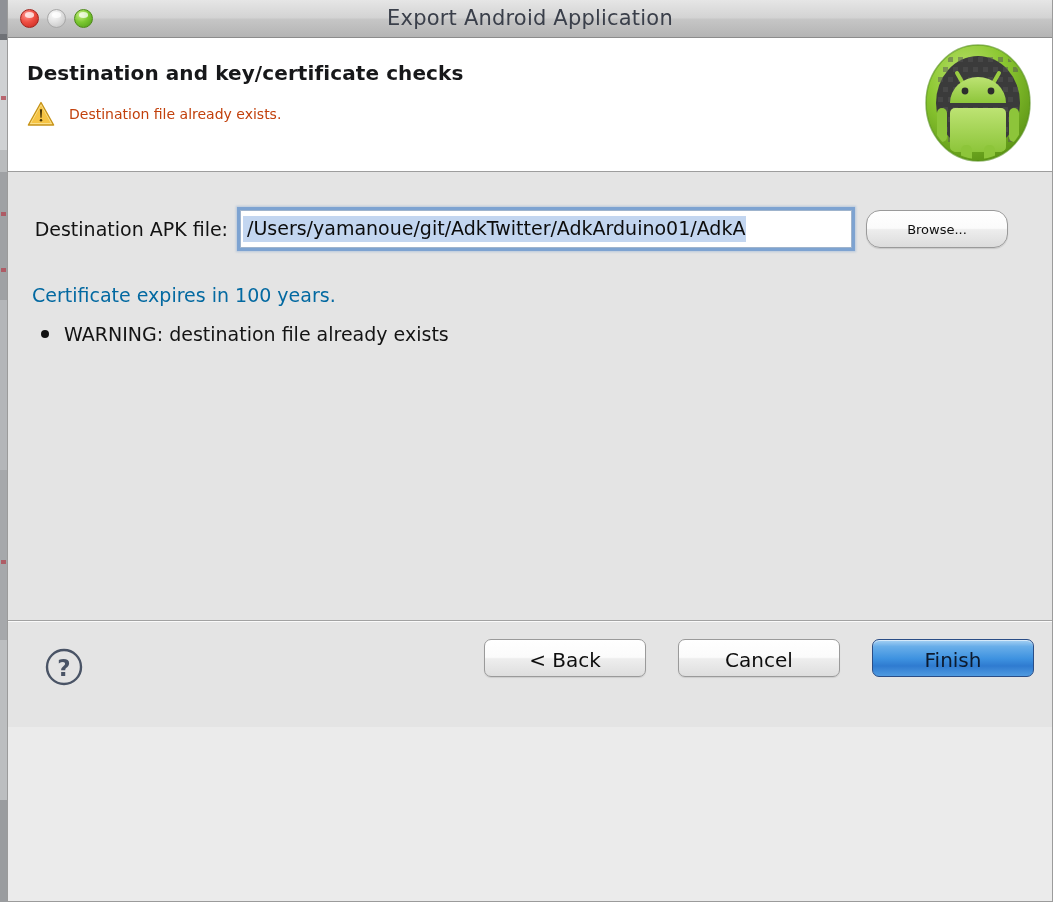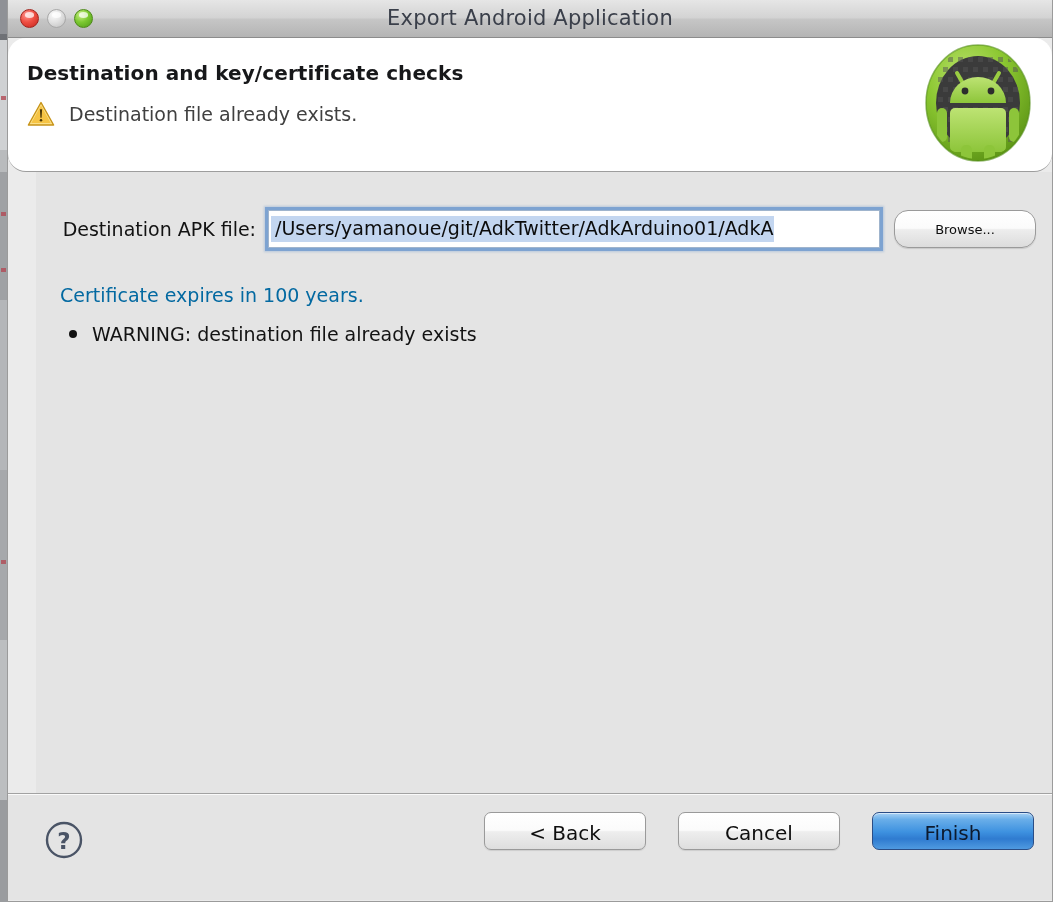--- a/index.html
+++ b/index.html
@@ -112,58 +112,56 @@
     letter-spacing: .2px;
   }
 
   
   .header {
     position: relative;
     height: 134px;
     background: #ffffff;
     border-bottom: 1px solid #9d9d9d;
     box-sizing: border-box;
-    border-radius: 18px;
   }
   .header-title {
     position: absolute;
     left: 19px;
     top: 23px;
     font-size: 20px;
     font-weight: bold;
     color: #17181a;
     letter-spacing: .1px;
   }
   .header-msg-row {
     position: absolute;
     left: 19px;
     top: 63px;
     display: flex;
     align-items: center;
     gap: 14px;
   }
   .warn-icon { width: 28px; height: 26px; display: block; }
   .header-msg {
-    font-size: 19px;
-    color: #404040;
+    font-size: 14px;
+    color: #c2410c;
   }
   .header-robot {
     position: absolute;
     right: 16px;
     top: 3px;
     width: 116px;
     height: 124px;
   }
 
   
   .body {
     position: relative;
-    height: 621px;
+    height: 448px;
     background: #e4e4e4;
-    margin-left: 28px;
   }
   .field-row {
     position: absolute;
     left: 0; right: 0;
     top: 38px;
     display: flex;
     align-items: center;
   }
   .field-label {
     width: 232px;

